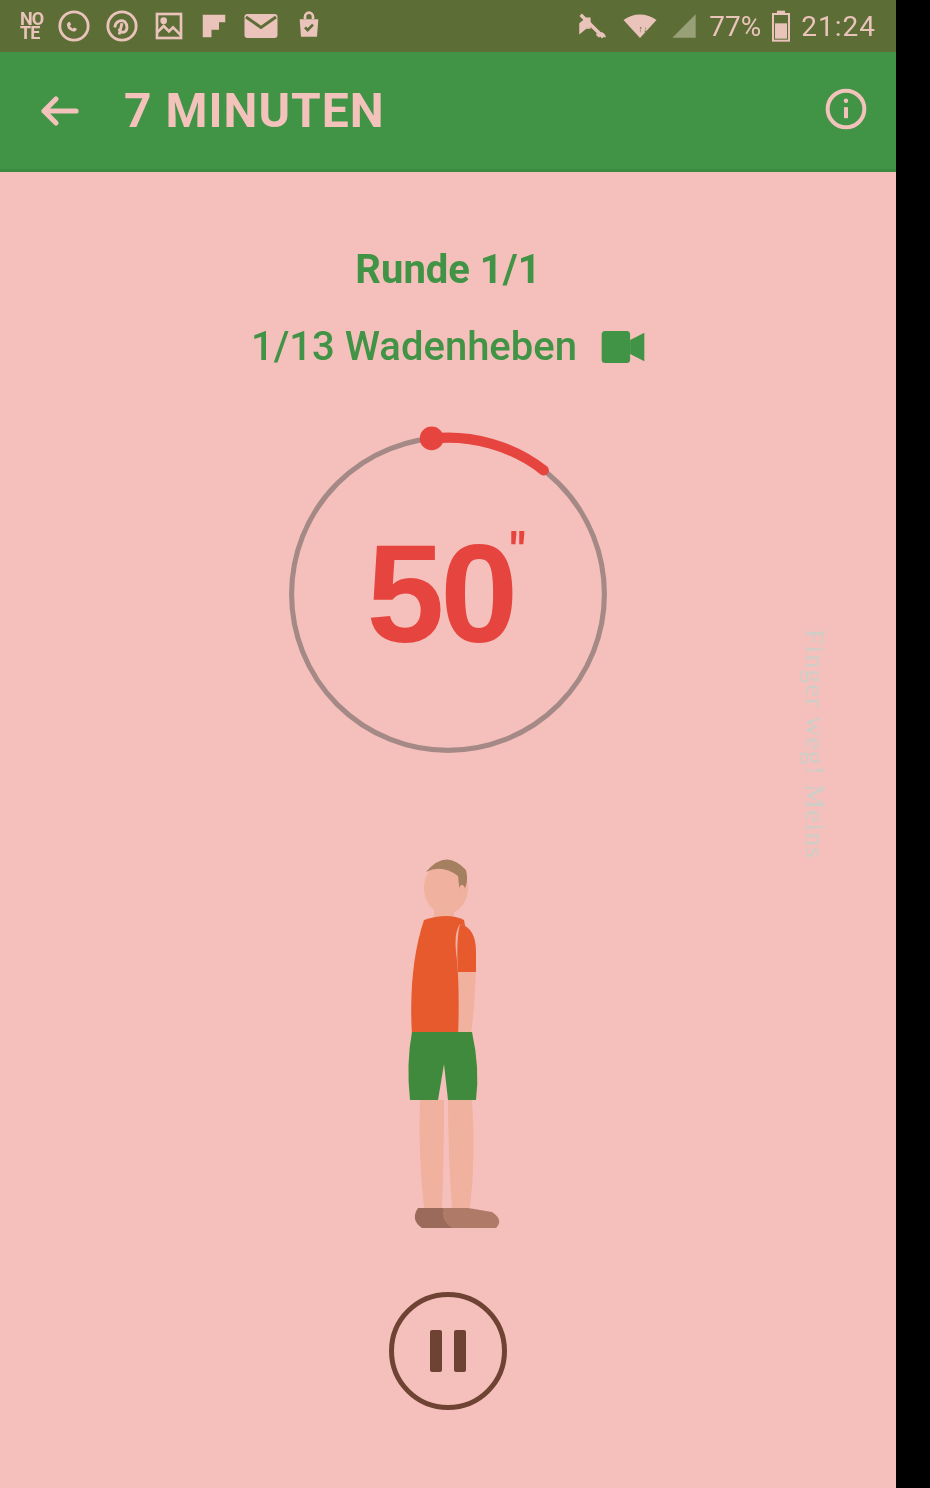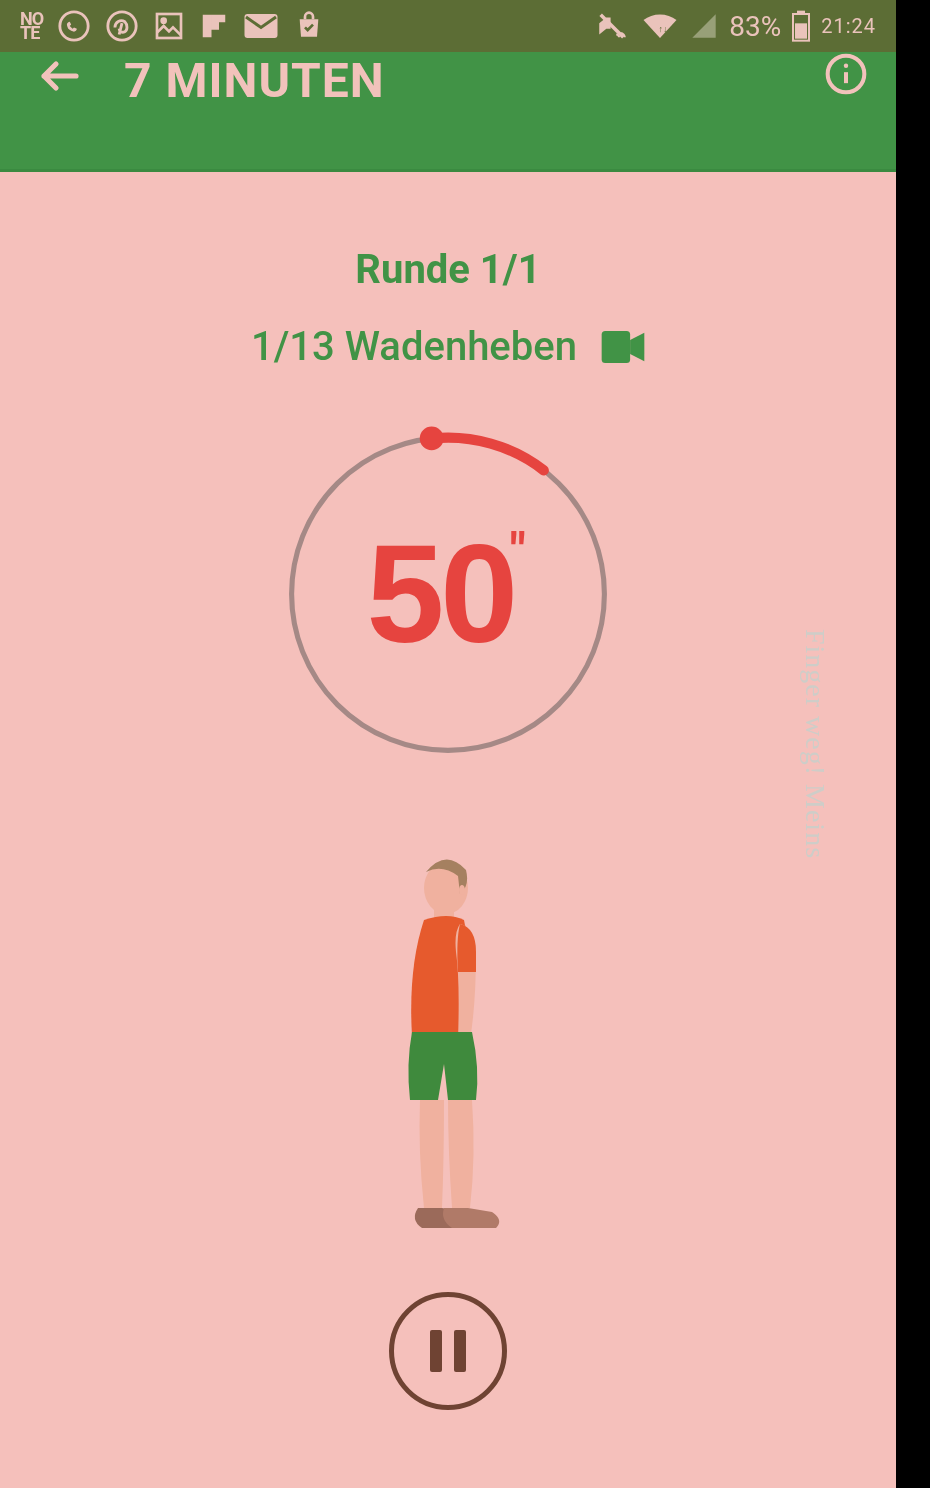--- a/index.html
+++ b/index.html
@@ -9,24 +9,24 @@
     .watermark { position:absolute; right:0; top:50%; transform: translateY(-50%) rotate(90deg); transform-origin:center; color:#cecdc8; font-family: cursive; font-size:28px; white-space:nowrap; letter-spacing:1px;}
     .phone { position:absolute; left:0; top:0; width:896px; height:1488px; background:#f5c0bb; }
 
     
     .status-bar { height: 52px; width:100%; background:#5c6d35; display:flex; align-items:center; justify-content:space-between; padding:0 20px; color:#eac3bb;}
     .status-left { display:flex; align-items:center; gap:14px; }
     .status-right { display:flex; align-items:center; gap:10px; font-size:28px; font-weight:400;}
     .status-icon { display:inline-flex; align-items:center; justify-content:center; }
     .note-icon { font-size:18px; line-height:14px; font-weight:700; letter-spacing:-1px;}
     .batt-pct { font-size:28px; }
-    .clk { font-size:20px; letter-spacing:1px;}
+    .clk { font-size:28px; letter-spacing:1px;}
 
     
-    .app-bar { height:120px; width:100%; background:#419346; display:flex; padding:0 28px 0 36px; gap:40px; border-bottom:3px solid #3a8a40;}
+    .app-bar { height:120px; width:100%; background:#419346; display:flex; align-items:center; padding:0 28px 0 36px; gap:40px; border-bottom:3px solid #3a8a40;}
     .app-title { color:#f2c2bb; font-size:48px; font-weight:700; letter-spacing:1px; flex:1;}
     .back-btn svg { display:block;}
     .info-btn { margin-left:auto; }
 
     
     .main { position:absolute; left:0; top:172px; width:896px; height:1316px; }
     .round-line { text-align:center; color:#419346; font-size:40px; font-weight:700; margin-top:74px;}
     .exercise-line { display:flex; align-items:center; justify-content:center; gap:24px; color:#419346; font-size:40px; font-weight:500; margin-top:30px;}
     .video-icon { display:inline-flex; }
 
@@ -100,21 +100,21 @@
           <svg width="38" height="30" viewBox="0 0 24 20" fill="#eac3bb">
               <path d="M12 18L1 6c6-5 16-5 22 0z"></path>
               <text x="11" y="14" font-size="6" fill="#5c6d35">↑↓</text>
             </svg>
         </span>
         <span class="status-icon">
           <svg width="30" height="28" viewBox="0 0 24 24" fill="#98a078">
               <path d="M2 22L22 2v20z"></path>
             </svg>
         </span>
-        <span class="batt-pct">83%</span>
+        <span class="batt-pct">77%</span>
         <span class="status-icon">
           <svg width="20" height="32" viewBox="0 0 14 24" fill="none">
               <rect x="1" y="3" width="12" height="20" stroke="#eac3bb" stroke-width="1.5"></rect>
               <rect x="4" y="0.5" width="6" height="3" fill="#eac3bb"></rect>
               <rect x="2.5" y="10" width="9" height="11.5" fill="#eac3bb"></rect>
             </svg>
         </span>
         <span class="clk">21:24</span>
       </div>
     </div>

